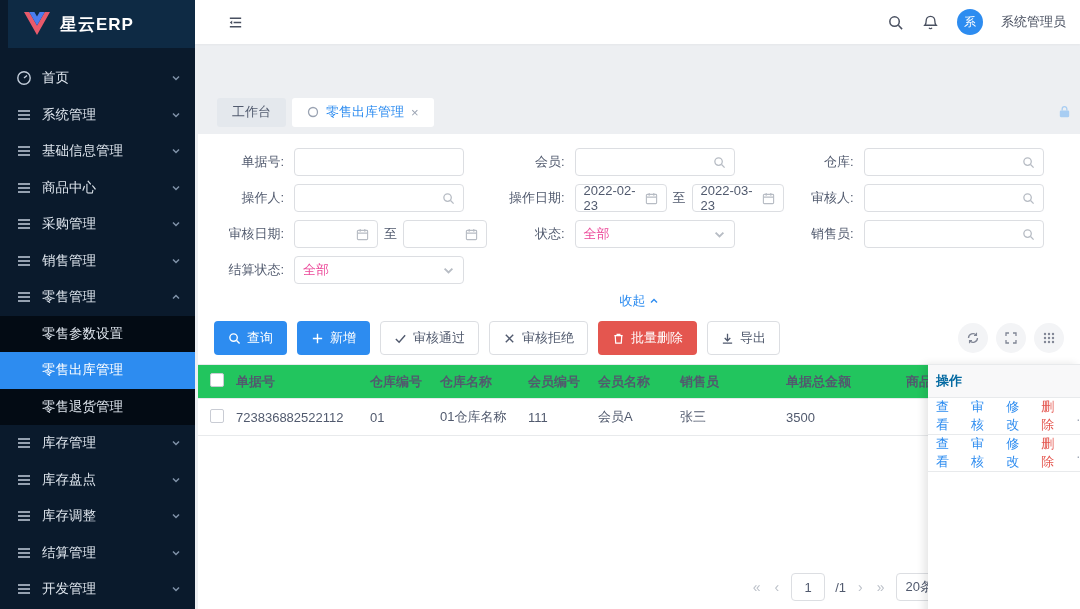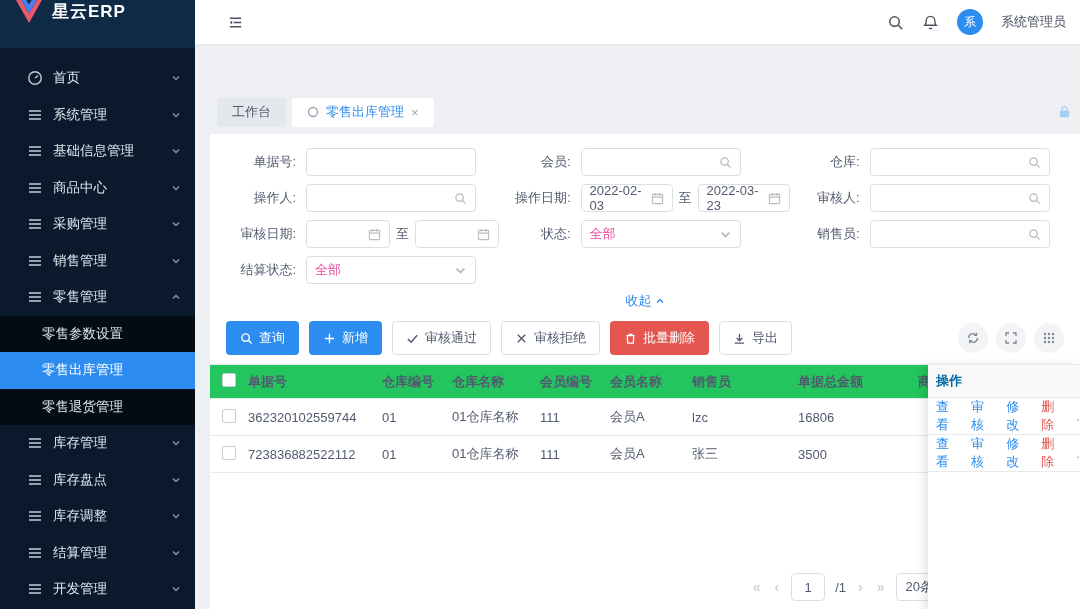--- a/index.html
+++ b/index.html
@@ -2,24 +2,24 @@
 <html><head>
 <meta charset="utf-8">
 <style>
   * { margin:0; padding:0; box-sizing:border-box; }
   html,body { width:1080px; height:609px; overflow:hidden;
     font-family:"Liberation Sans","DejaVu Sans",sans-serif; font-size:13px; color:#515a6e; }
   .app { display:flex; width:1080px; height:609px; }
 
   
   .sidebar { width:195px; height:609px; background:#0a1a2c; flex-shrink:0; display:flex; flex-direction:column; }
-  .logo { height:48px; background:#0e2a44; display:flex; align-items:flex-start; padding-left:16px; gap:10px; flex-shrink:0; }
+  .logo { height:48px; background:#0e2a44; display:flex; align-items:center; padding-left:16px; gap:10px; flex-shrink:0;margin-left:8px; }
   .logo-title { color:#fff; font-size:17px; font-weight:bold; letter-spacing:1px; }
   .nav { padding-top:12px; overflow:hidden; }
-  .nav-item { height:36.5px; display:flex; align-items:center; padding:0 14px 0 27px; color:#dfe6ee; cursor:pointer; }
+  .nav-item { height:36.5px; display:flex; align-items:center; padding:0 14px 0 16px; color:#dfe6ee; cursor:pointer; }
   .nav-item .mi { width:16px; height:16px; margin-right:10px; color:#c3cedb; flex-shrink:0; }
   .nav-item .lbl { flex:1; font-size:13.5px; }
   .nav-item .chev { width:10px; height:10px; color:#7f92a8; }
   .sub { background:#030b14; }
   .sub-item { height:36.5px; display:flex; align-items:center; padding-left:42px; color:#dfe6ee; font-size:13.5px; cursor:pointer; }
   .sub-item.active { background:#2d8cf0; color:#fff; }
 
   
   .main { flex:1; display:flex; flex-direction:column; background:#edeff2; min-width:0; }
   .topbar { height:44px; background:#fff; display:flex; align-items:center; padding:0 14px 0 32px; flex-shrink:0; box-shadow:0 1px 2px rgba(0,0,0,.04); }
@@ -28,21 +28,21 @@
   .avatar { width:26px; height:26px; border-radius:50%; background:#2d8cf0; color:#fff; font-size:12px; display:flex; align-items:center; justify-content:center; }
   .uname { font-size:13px; color:#495060; }
 
   .tabbar { height:44px; display:flex; align-items:center; padding-left:22px; position:relative; flex-shrink:0;margin-top:46px; }
   .tab { height:29px; display:flex; align-items:center; gap:7px; padding:0 15px; margin-right:6px; border-radius:3px; background:#e4e8ed; color:#515a6e; cursor:pointer; font-size:13px; }
   .tab.active { background:#fff; color:#2d8cf0; }
   .tab .ticon { width:12px; height:12px; color:#9aa3b2; }
   .tab .tclose { color:#9aa3b2; font-size:13px; line-height:1; cursor:pointer; }
   .lock { position:absolute; right:8px; top:14px; width:15px; height:15px; color:#a8cdf2; cursor:pointer; }
 
-  .card { flex:1; background:#fff; margin-left:15px; display:flex; flex-direction:column; min-height:0; position:relative; }
+  .card { flex:1; background:#fff; margin-left:3px; display:flex; flex-direction:column; min-height:0; position:relative; }
 
   
   .filters { padding:14px 16px 0; display:grid; grid-template-columns:1fr 1fr 1fr; row-gap:8px; }
   .f-item { display:flex; align-items:center; height:28px; }
   .f-label { width:80px; text-align:right; padding-right:10px; color:#515a6e; font-size:13px; flex-shrink:0; }
   .inp { height:28px; border:1px solid #dcdee2; border-radius:4px; background:#fff; display:flex; align-items:center; padding:0 8px; font-size:13px; color:#515a6e; position:relative; }
   .inp input { border:none; outline:none; width:100%; font:inherit; color:inherit; background:transparent; }
   .sfx { width:13px; height:13px; color:#b7bcc4; flex-shrink:0; margin-left:4px; }
   .sel { justify-content:space-between; color:#ec4899; background:#fff;font-family:Liberation Mono, monospace; }
   .dsep { margin:0 6px; color:#515a6e; }
@@ -298,21 +298,21 @@
               <input style="">
             <svg class="sfx" viewBox="0 0 14 14" fill="none" stroke="currentColor" stroke-width="1.4">
                 <circle cx="6" cy="6" r="4"></circle>
                 <path d="M9.2 9.2 L12.5 12.5"></path>
               </svg>
           </div>
         </div>
         <div class="f-item">
           <span class="f-label">操作日期:</span>
           <div class="inp w88">
-            <span>2022-02-03</span>
+            <span>2022-02-23</span>
             <svg class="sfx" viewBox="0 0 14 14" fill="none" stroke="currentColor" stroke-width="1.2">
                 <rect x="1.5" y="2.5" width="11" height="10" rx="1"></rect>
                 <path d="M1.5 5.5h11M4.5 1v3M9.5 1v3"></path>
               </svg>
           </div>
           <span class="dsep">至</span>
           <div class="inp w88">
             <span>2022-03-23</span>
             <svg class="sfx" viewBox="0 0 14 14" fill="none" stroke="currentColor" stroke-width="1.2">
                 <rect x="1.5" y="2.5" width="11" height="10" rx="1"></rect>
@@ -468,31 +468,20 @@
               <th class="c-mc">会员编号</th>
               <th class="c-mn">会员名称</th>
               <th class="c-sal">销售员</th>
               <th class="c-amt">单据总金额</th>
               <th class="c-extra">商品</th>
             </tr>
           </thead>
           <tbody>
             <tr>
               <td class="c-check"><span class="cb"></span></td>
-              <td class="c-bill">362320102559744</td>
-              <td class="c-whc">01</td>
-              <td class="c-whn">01仓库名称</td>
-              <td class="c-mc">111</td>
-              <td class="c-mn">会员A</td>
-              <td class="c-sal">lzc</td>
-              <td class="c-amt">16806</td>
-              <td class="c-extra"></td>
-            </tr>
-            <tr>
-              <td class="c-check"><span class="cb"></span></td>
               <td class="c-bill">723836882522112</td>
               <td class="c-whc">01</td>
               <td class="c-whn">01仓库名称</td>
               <td class="c-mc">111</td>
               <td class="c-mn">会员A</td>
               <td class="c-sal">张三</td>
               <td class="c-amt">3500</td>
               <td class="c-extra"></td>
             </tr>
           </tbody>

